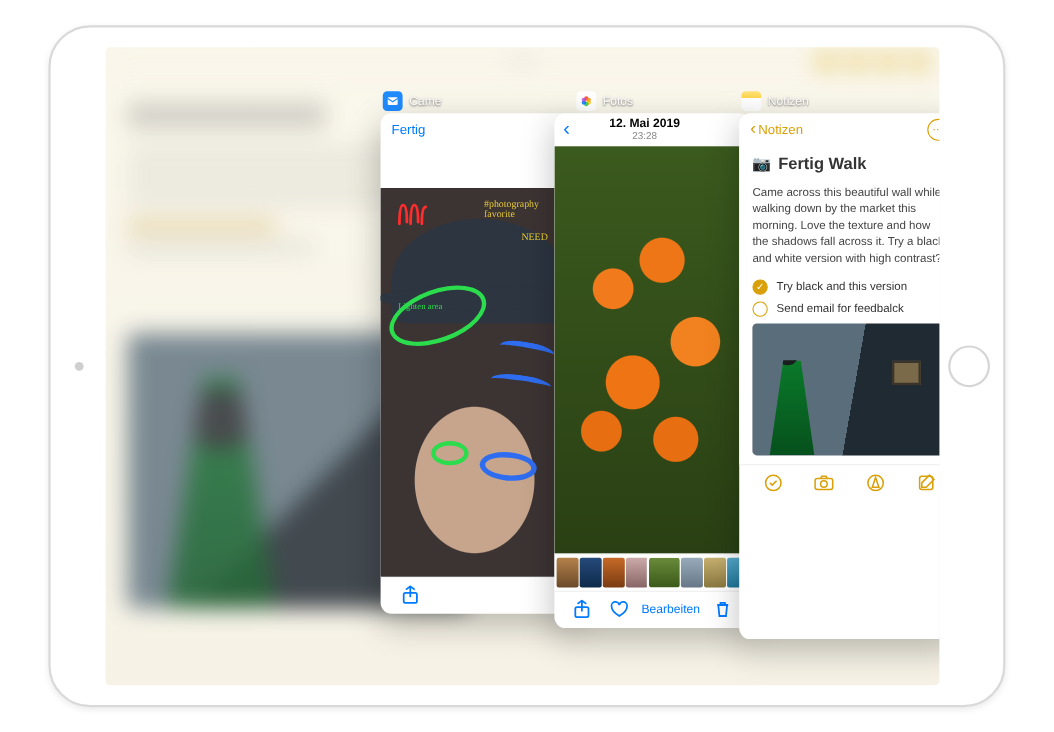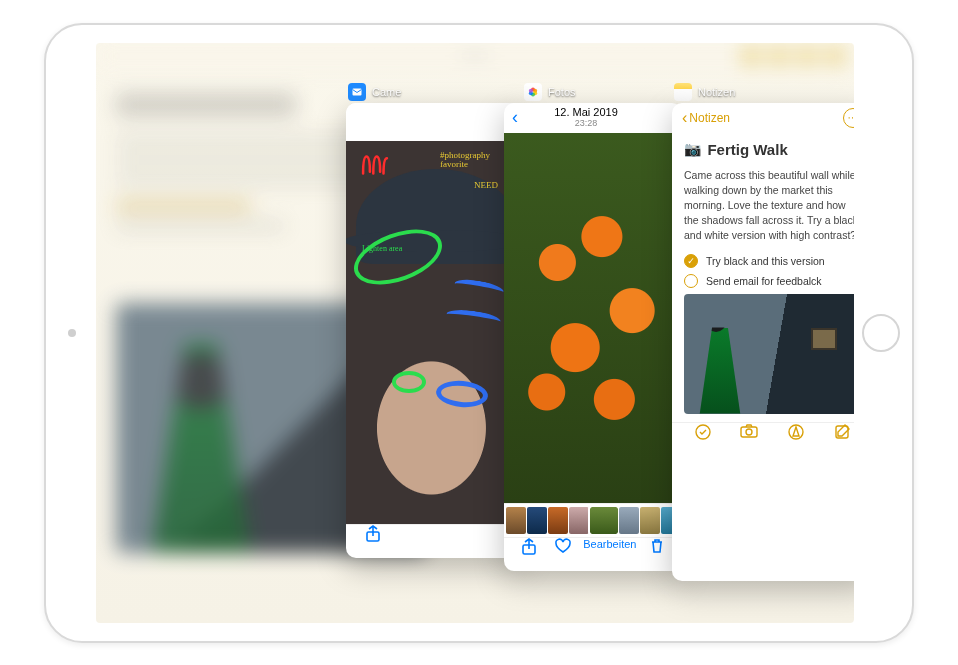--- a/index.html
+++ b/index.html
@@ -83,21 +83,21 @@
     overflow: hidden;
     display: flex; flex-direction: column;
   }
   .card-topbar {
     height: 30px; display: flex; align-items: center; justify-content: space-between;
     padding: 0 10px; font-size: 12px; color: #007aff; flex-shrink: 0;
     position: relative;
   }
   .card-bottombar {
     height: 34px; border-top: 1px solid #eee;
-    display: flex; align-items: flex-start; justify-content: space-around;
+    display: flex; align-items: center; justify-content: space-around;
     padding: 0 8px; flex-shrink: 0; color: #007aff; font-size: 12px;
   }
   .card-body { flex: 1; position: relative; background:#000;padding-left:40px; }
 
   
   .mail-card { left: 250px; top: 60px; width: 178px; height: 455px; z-index: 1; }
   .mail-photo {
     position: absolute; inset: 0;
     background: linear-gradient(#3c3433, #3c3433);
   }
@@ -120,21 +120,21 @@
   .annot-green2 { left:46px; top:230px; width:34px; height:22px; border:4px solid #2bdc4d; border-radius:50%; }
   .annot-blue1 { left:108px; top:140px; width:50px; height:14px; border-top:5px solid #2f6df0; border-radius:50%; transform:rotate(10deg);}
   .annot-blue2 { left:100px; top:170px; width:55px; height:14px; border-top:5px solid #2f6df0; border-radius:50%; transform:rotate(8deg);}
   .annot-blue3 { left:90px; top:240px; width:52px; height:26px; border:5px solid #2f6df0; border-radius:50%; transform:rotate(5deg);}
   .annot-text { color:#e7c934; font-size:9px; font-family: cursive; line-height:1.1; }
   .mail-topbar-extra{height:38px; background:#fff;}
 
   
   .photos-card { left: 408px; top: 60px; width: 178px; height: 468px; z-index: 2; }
   .photos-topbar { text-align:center; color:#000; }
-  .photos-date { font-size:11px; font-weight:400; line-height:1;}
+  .photos-date { font-size:11px; font-weight:700; line-height:1;}
   .photos-time { font-size:9px; color:#888; }
   .photos-back { position:absolute; left:8px; color:#007aff; font-size:18px; font-weight:300;}
   .photos-body {
     background:
       radial-gradient(circle at 30% 35%, #f07a1c 0 18px, transparent 19px),
       radial-gradient(circle at 55% 28%, #ef7616 0 20px, transparent 21px),
       radial-gradient(circle at 72% 48%, #f2821f 0 22px, transparent 23px),
       radial-gradient(circle at 40% 58%, #ee7414 0 24px, transparent 25px),
       radial-gradient(circle at 62% 72%, #e86e12 0 20px, transparent 21px),
       radial-gradient(circle at 24% 70%, #e86e12 0 18px, transparent 19px),
@@ -237,20 +237,24 @@
       </span>
       <span>Fotos</span>
     </div>
 
     <div class="card-label" style="left:578px; top:40px;">
       <span class="app-icon" style="background:linear-gradient(#ffe27a,#ffd54a 35%,#fff 35%)"></span>
       <span>Notizen</span>
     </div>
 
     <div class="card mail-card">
+      <div class="card-topbar">
+        <span>Fertig</span>
+        <span></span>
+      </div>
       <div class="mail-topbar-extra"></div>
       <div class="card-body">
         <div class="mail-photo"></div>
         <div class="mail-face"></div>
         <div class="mail-hat"></div>
         <svg class="annot annot-red" viewBox="0 0 40 32">
           <path d="M6 26 Q6 6 10 6 Q14 6 14 24 M18 26 Q18 6 22 6 Q26 6 26 24 M30 26 Q30 8 34 8" stroke="#ff2d2d" stroke-width="3" fill="none" stroke-linecap="round"></path>
         </svg>
         <div class="annot annot-text" style="left:94px; top:10px; width:80px;">#photography favorite</div>
         <div class="annot annot-text" style="left:128px; top:40px;">NEED</div>

